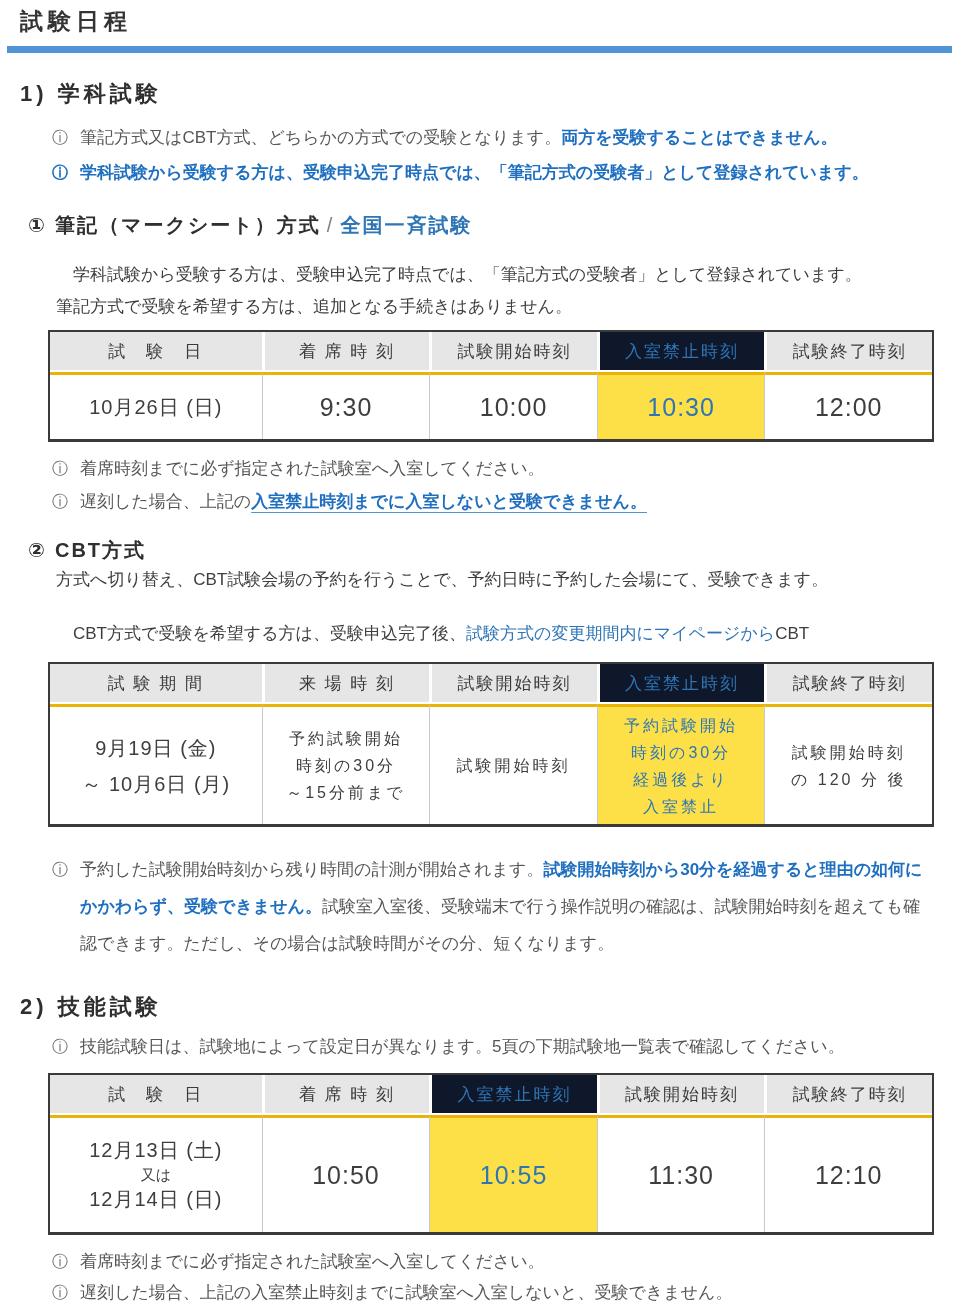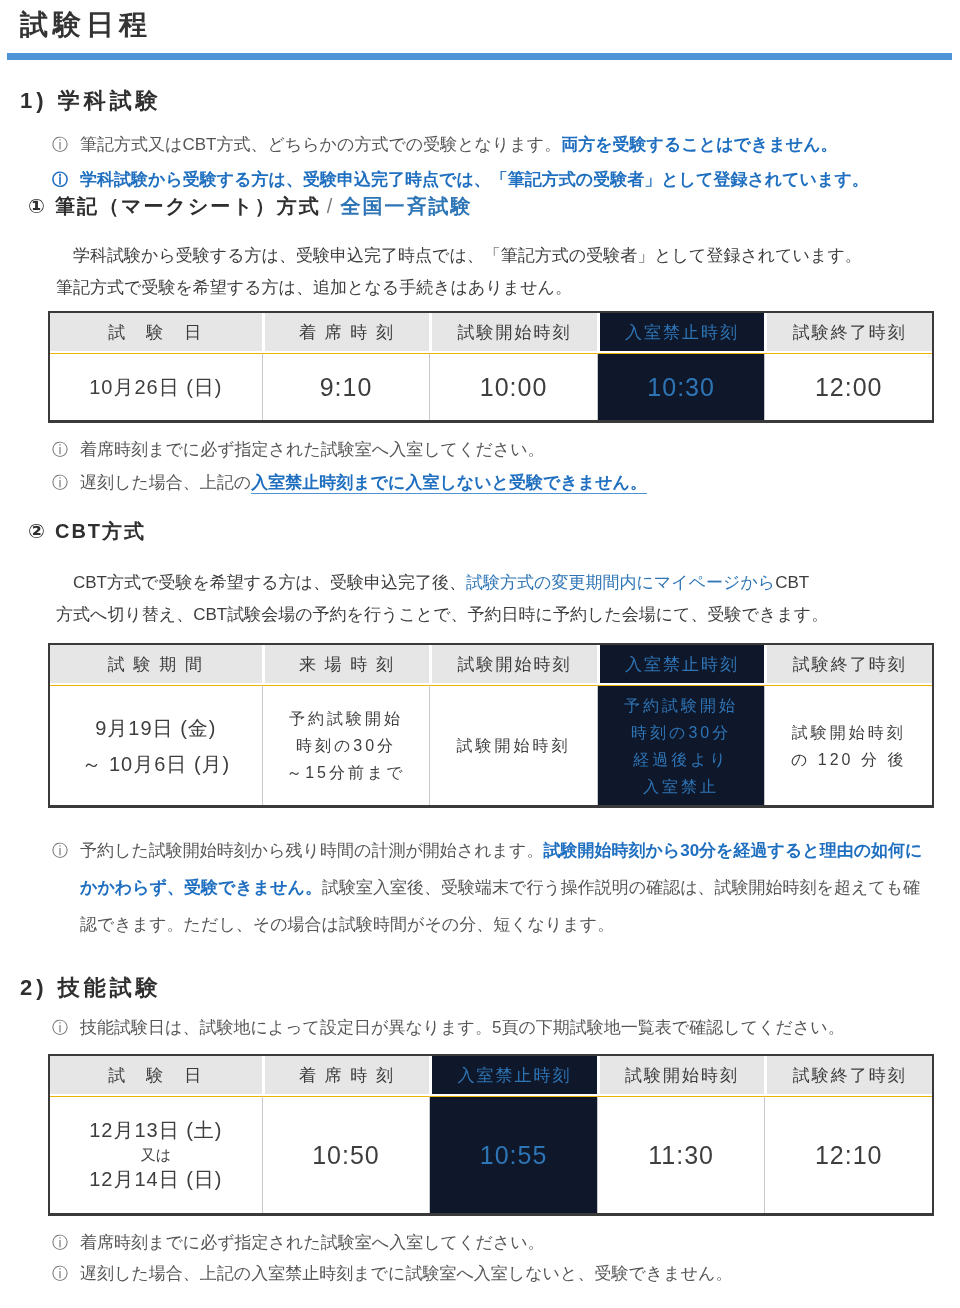--- a/index.html
+++ b/index.html
@@ -4,21 +4,21 @@
 <style>
   * { margin:0; padding:0; box-sizing:border-box; }
   html,body { background:#ffffff; }
   body {
     width:960px; height:1308px; overflow:hidden;
     padding:6px 20px 10px 20px;
     font-family:"Liberation Sans","DejaVu Sans",sans-serif;
     color:#3e3e3e;
   }
   
-  .h1 { font-size:28px; font-weight:bold; letter-spacing:5px; color:#333; }
+  .h1 { font-size:23px; font-weight:bold; letter-spacing:5px; color:#333; }
   .title-rule { height:7px; background:#4f94d6; margin:9px -12px 0 -13px; }
   .h2 { font-size:22px; font-weight:bold; letter-spacing:4px; color:#2f2f2f; }
   .h2-1 { margin-top:26px; }
   .h2-2 { margin-top:30px; }
   .h3 { font-size:20px; font-weight:bold; letter-spacing:2px; color:#2f2f2f; margin-left:8px; }
   .h3 .circ-num { margin-right:8px; font-weight:bold; }
   .h3 .sep { color:#7f7f7f; font-weight:normal; margin:0 6px; }
   .h3 .lnk { color:#2e75b6; }
   
   .note { display:flex; align-items:flex-start; margin-left:32px; font-size:17px;
@@ -34,36 +34,36 @@
   .ind { text-indent:1em; }
   .plnk { color:#2e75b6; }
   
   table { width:886px; margin-left:28px; border-collapse:separate; border-spacing:0;
           border:2px solid #3a3a3a; border-bottom-width:3px; table-layout:fixed; }
   th { background:#e7e6e6; color:#3b3b3b; font-size:17px; font-weight:normal;
        letter-spacing:2px; height:40px; text-align:center; vertical-align:middle;
        border-bottom:2px solid #ffffff; }
   th:not(:first-child) { border-left:3px solid #ffffff; }
   th.hl { background:#0f172a; color:#2e75b6; }
-  td { text-align:center; vertical-align:middle; border-top:1px solid #eab308; }
+  td { text-align:center; vertical-align:middle; border-top:3px solid #eab308; }
   td:not(:first-child) { border-left:1px solid #c9c9c9; }
-  td.hl { background:#0f172a; color:#2e75b6; }
+  td.hl { background:#fde047; color:#2e75b6; }
   .t1 td { height:67px; }
   .t2 td { height:120px; }
   .t3 td { height:117px; }
   td.date { font-size:20px; letter-spacing:1px; }
   td.time { font-size:25px; letter-spacing:1px; }
   td.small { font-size:16px; line-height:27px; letter-spacing:3px; white-space:pre-line; }
   td.period { font-size:20px; line-height:36px; letter-spacing:1px; white-space:pre-line; }
   .dl1,.dl3 { font-size:20px; line-height:27px; letter-spacing:1px; }
   .dl2 { font-size:15px; line-height:22px; }
   
   .mt-note1 { margin-top:16px; }
   .mt-note2 { margin-top:9px; }
-  .mt-h3a { }
+  .mt-h3a { margin-top:26px; }
   .mt-para1 { margin-top:20px; }
   .mt-t1 { margin-top:7px; }
   .mt-tn1 { margin-top:14px; }
   .mt-tn2 { margin-top:7px; }
   .mt-h3b { margin-top:22px; }
   .mt-para2 { margin-top:22px; }
   .mt-t2 { margin-top:12px; }
   .mt-cbtnote { margin-top:24px; margin-right:4px; line-height:37px; }
   .mt-gnote { margin-top:12px; }
   .mt-t3 { margin-top:13px; }
@@ -109,45 +109,45 @@
         <th>試　験　日</th>
         <th>着 席 時 刻</th>
         <th>試験開始時刻</th>
         <th class="hl">入室禁止時刻</th>
         <th>試験終了時刻</th>
       </tr>
     </thead>
     <tbody>
       <tr>
         <td class="date">10月26日 (日)</td>
-        <td class="time">9:10</td>
+        <td class="time">9:30</td>
         <td class="time">10:00</td>
         <td class="time hl">10:30</td>
         <td class="time">12:00</td>
       </tr>
     </tbody>
   </table>
 
   <div class="note mt-tn1">
     <span class="ic">ⓘ</span>
     <span class="nt">着席時刻までに必ず指定された試験室へ入室してください。</span>
   </div>
   <div class="note mt-tn2">
     <span class="ic">ⓘ</span>
     <span class="nt"><span>遅刻した場合、上記の</span><span class="em ul">入室禁止時刻までに入室しないと受験できません。</span></span>
   </div>
 
   <div class="h3 mt-h3b">
     <span class="circ-num">②</span><span>CBT方式</span>
   </div>
 
+  <div class="para">方式へ切り替え、CBT試験会場の予約を行うことで、予約日時に予約した会場にて、受験できます。</div>
   <div class="para ind mt-para2">
     <span>CBT方式で受験を希望する方は、受験申込完了後、</span><span class="plnk">試験方式の変更期間内にマイページから</span><span>CBT</span>
   </div>
-  <div class="para">方式へ切り替え、CBT試験会場の予約を行うことで、予約日時に予約した会場にて、受験できます。</div>
 
   <table class="t2 mt-t2">
     <colgroup>
         <col style="width:24%">
         <col style="width:19%">
         <col style="width:19%">
         <col style="width:19%">
         <col style="width:19%">
       </colgroup>
     <thead>

